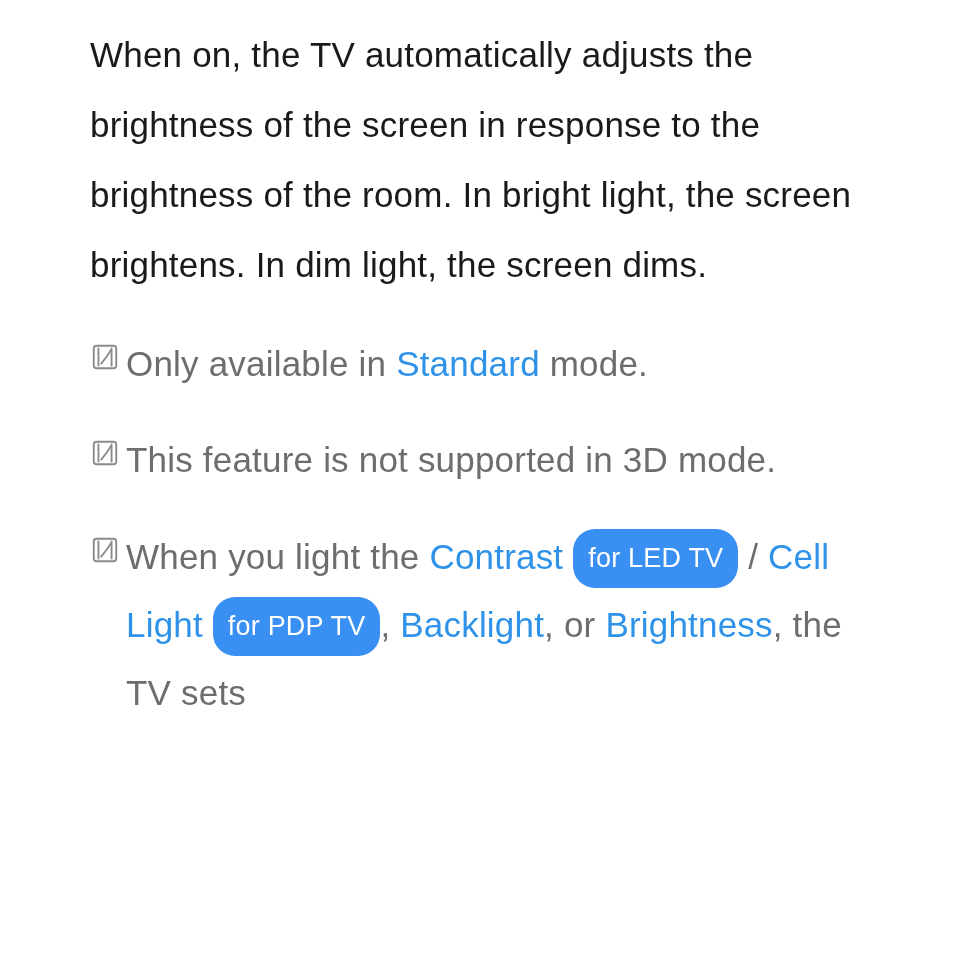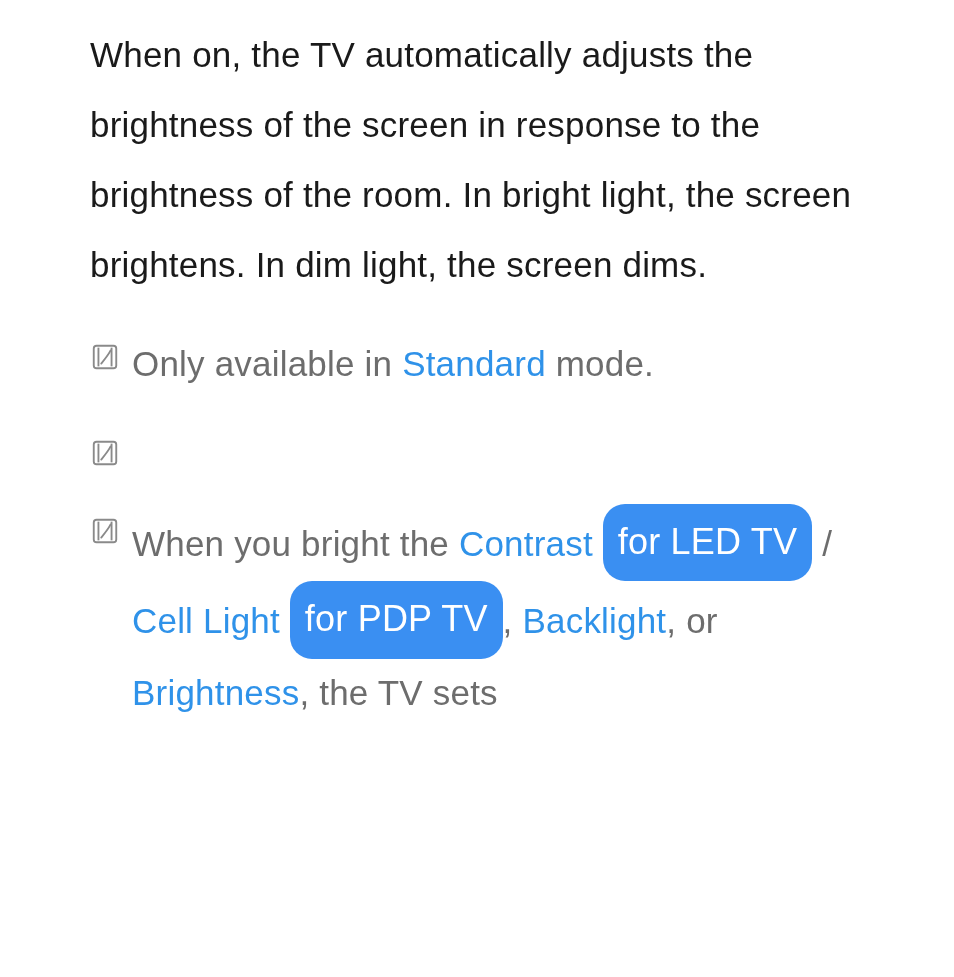--- a/index.html
+++ b/index.html
@@ -11,38 +11,38 @@
     padding: 20px 90px 0 90px;
   }
   .para {
     line-height: 2.0;
     letter-spacing: 0.2px;
     margin-bottom: 30px;
   }
   .note {
     display: flex;
     align-items: flex-start;
-    gap: 12px;
+    gap: 6px;
     margin-bottom: 28px;
   }
   .note-icon {
     flex: 0 0 auto;
     margin-top: 10px;
   }
   .note-text {
     color: #6d6d6d;
     line-height: 1.95;
     letter-spacing: 0.2px;
   }
   .link { color: #2f92e9; }
   .pill {
     display: inline-block;
     background: #3a8ff2;
     color: #ffffff;
-    font-size: 36px;
+    font-size: 27px;
     padding: 3px 15px 4px 15px;
     border-radius: 22px;
     vertical-align: 2px;
     letter-spacing: 0.2px;
   }
   svg.icon { width: 30px; height: 30px; }
 </style>
 </head>
 <body>
 
@@ -64,29 +64,30 @@
 
 <div class="note">
   <span class="note-icon">
     <svg class="icon" viewBox="0 0 32 32" fill="none" stroke="#8a8a8a" stroke-width="2">
       <rect x="4" y="4" width="24" height="24" rx="3"></rect>
       <path d="M9 6 L9 26"></path>
       <path d="M23 6 L23 26"></path>
       <path d="M12 23 C17 17 20 13 22 9" stroke-linecap="round"></path>
     </svg>
   </span>
+  <p class="note-text">This feature is not supported in 3D mode.</p>
 </div>
 
 <div class="note">
   <span class="note-icon">
     <svg class="icon" viewBox="0 0 32 32" fill="none" stroke="#8a8a8a" stroke-width="2">
       <rect x="4" y="4" width="24" height="24" rx="3"></rect>
       <path d="M9 6 L9 26"></path>
       <path d="M23 6 L23 26"></path>
       <path d="M12 23 C17 17 20 13 22 9" stroke-linecap="round"></path>
     </svg>
   </span>
   <p class="note-text">
-    <span>When you bright the </span><span class="link">Contrast</span>
+    <span>When you light the </span><span class="link">Contrast</span>
     <span class="pill">for LED TV</span><span> / </span><span class="link">Cell Light</span>
     <span class="pill">for PDP TV</span><span>, </span><span class="link">Backlight</span><span>, or </span><span class="link">Brightness</span><span>, the TV sets</span>
   </p>
 </div>
 
 </body></html>

